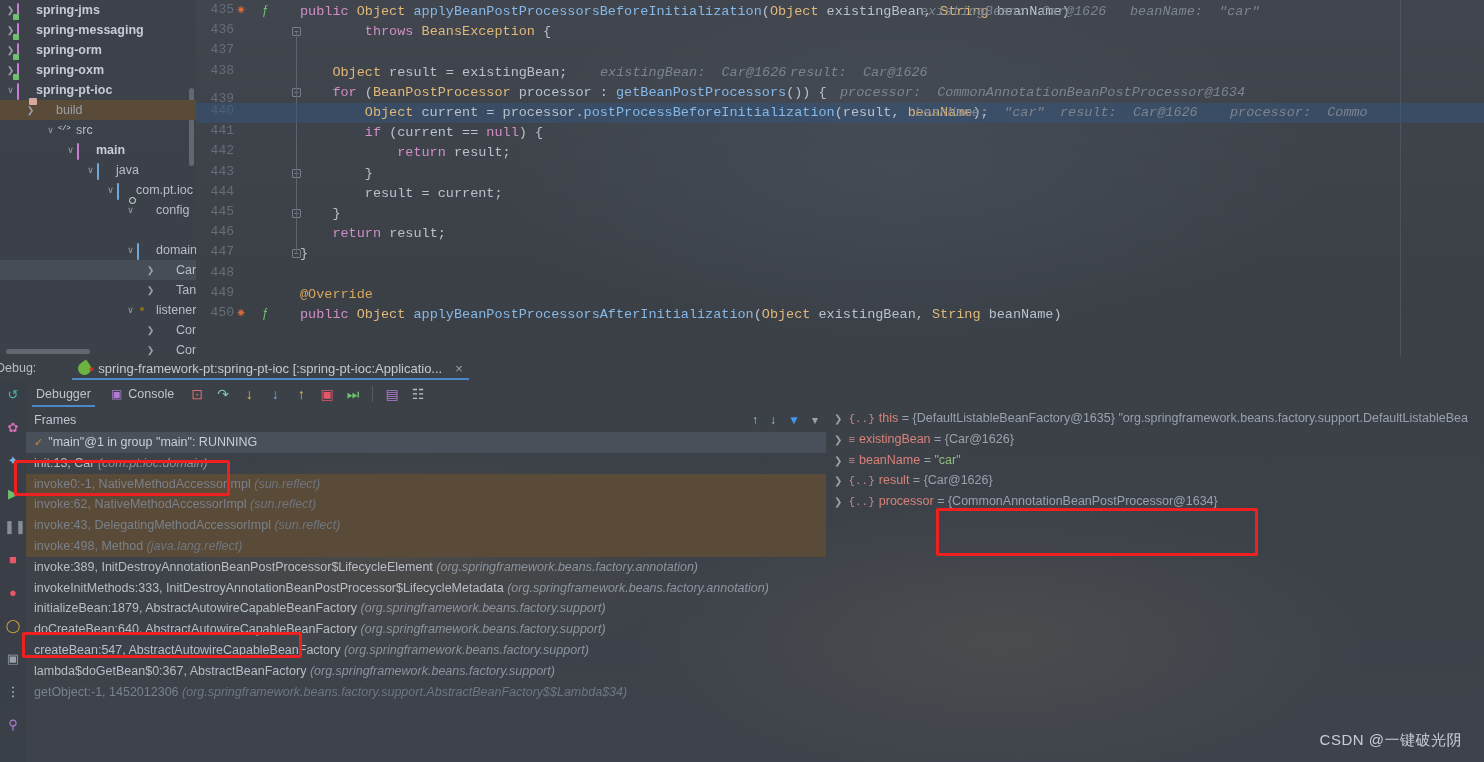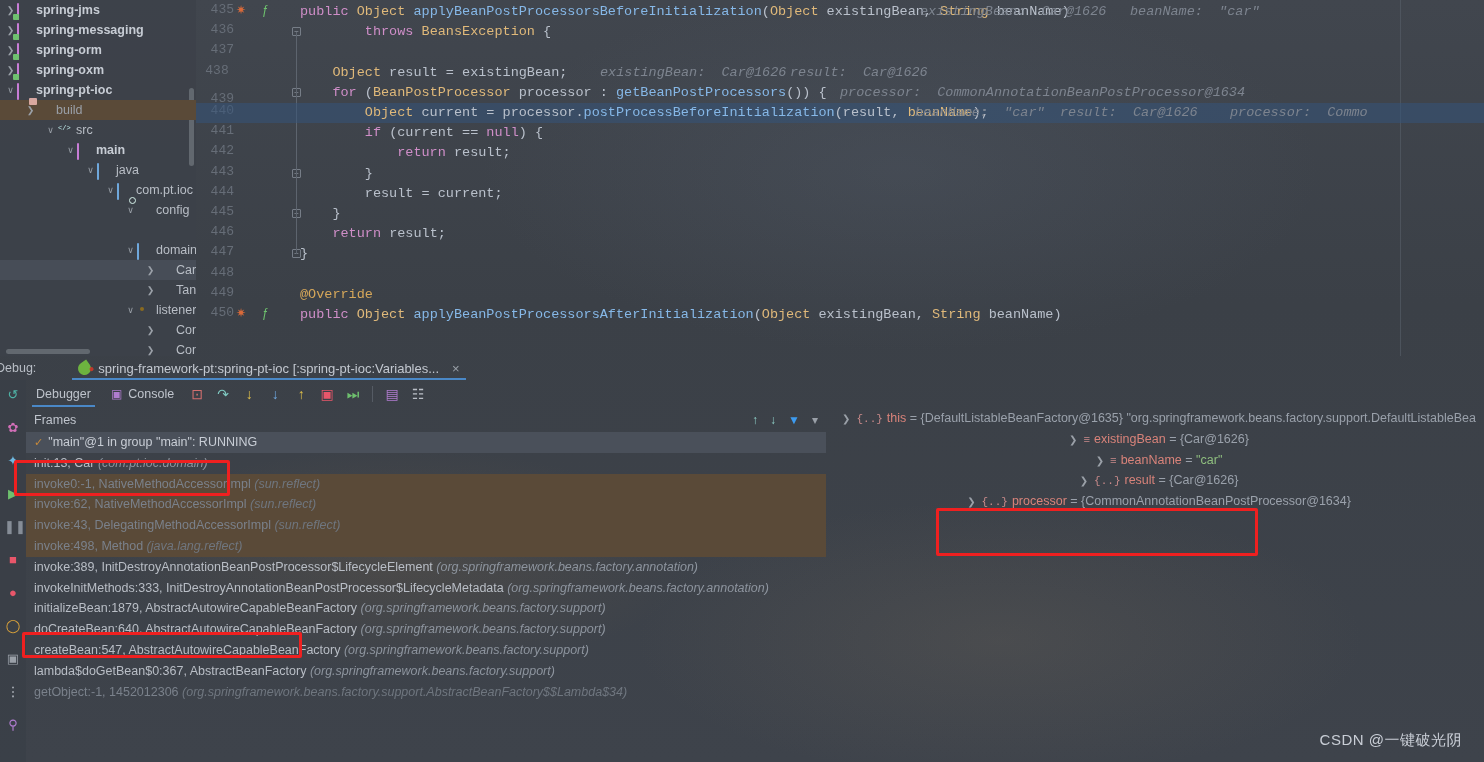--- a/index.html
+++ b/index.html
@@ -137,21 +137,21 @@
   .frow.thread{ background:#4a505a; color:#c8cdd5; }
   .frow .pkg{ font-style:italic; color:#8d949e; }
   .frow.dim{ color:#7a818b; }
   .frow.dim .pkg{ color:#6f767f; }
   .frow.selframe{ background:#4b515b; }
   .frow.brownrow{ background:#5a4a38; }
   .check{ color:#c98a3a; margin-right:5px; font-size:11px;}
 
   .vrow{
     height:20.8px; line-height:20.8px; font-size:12.5px; white-space:nowrap;
-    padding-left:8px; color:#9aa1ab; overflow:hidden;text-align:center;
+    padding-left:8px; color:#9aa1ab; overflow:hidden;
   }
   .vrow .exp{ color:#9aa0a8; font-size:10px; margin-right:6px;}
   .vrow .vic{ color:#c98a8a; font-family:"Liberation Mono",monospace; font-size:11px; margin-right:4px;}
   .vrow .vname{ color:#d9837a; }
   .vrow .veq{ color:#9aa1ab; }
   .vrow .vval{ color:#9aa1ab; }
   .vrow .vstr{ color:#8fbf7f; }
 
   
   .redbox{ position:absolute; border:3px solid #ef2020; border-radius:2px; pointer-events:none; }
@@ -279,21 +279,21 @@
           <span class="ic"><span class="cls"></span></span>
           <span class="lbl">Contex</span>
         </div>
       </div>
 
     <div class="editor">
       <div class="gutter" id="gutter">
           <div class="lnum" style="top: 2px;">435</div>
           <div class="lnum" style="top: 22.2px;">436</div>
           <div class="lnum" style="top: 42.4px;">437</div>
-          <div class="lnum" style="top: 62.6px; text-align: center;">438</div>
+          <div class="lnum" style="top: 62.6px;">438</div>
           <div class="lnum" style="top: 91px;">439</div>
           <div class="lnum" style="top: 103px;">440</div>
           <div class="lnum" style="top: 123.2px;">441</div>
           <div class="lnum" style="top: 143.4px;">442</div>
           <div class="lnum" style="top: 163.6px;">443</div>
           <div class="lnum" style="top: 183.8px;">444</div>
           <div class="lnum" style="top: 204px;">445</div>
           <div class="lnum" style="top: 224.2px;">446</div>
           <div class="lnum" style="top: 244.4px;">447</div>
           <div class="lnum" style="top: 264.6px;">448</div>
@@ -341,21 +341,21 @@
         </div>
     </div>
   </div>
 
   <div class="debugwin">
 
     <div class="dw-header">
       <span class="dlabel">Debug:</span>
       <span class="tab-run">
         <span class="spring-leaf"></span>
-        <span class="tname">spring-framework-pt:spring-pt-ioc [:spring-pt-ioc:Variables...</span>
+        <span class="tname">spring-framework-pt:spring-pt-ioc [:spring-pt-ioc:Applicatio...</span>
         <span class="tclose">×</span>
       </span>
     </div>
 
     <div class="lefttoolbar" id="lefttoolbar">
         <div class="lt-ic" style="top: 6px; color: rgb(79, 179, 166);">↺</div>
         <div class="lt-ic" style="top: 39px; color: rgb(211, 111, 184);">✿</div>
         <div class="lt-ic" style="top: 72px; color: rgb(111, 184, 224);">✦</div>
         <div class="lt-ic" style="top: 105px; color: rgb(110, 192, 110);">▶</div>
         <div class="lt-ic" style="top: 138px; color: rgb(134, 141, 151);">❚❚</div>

